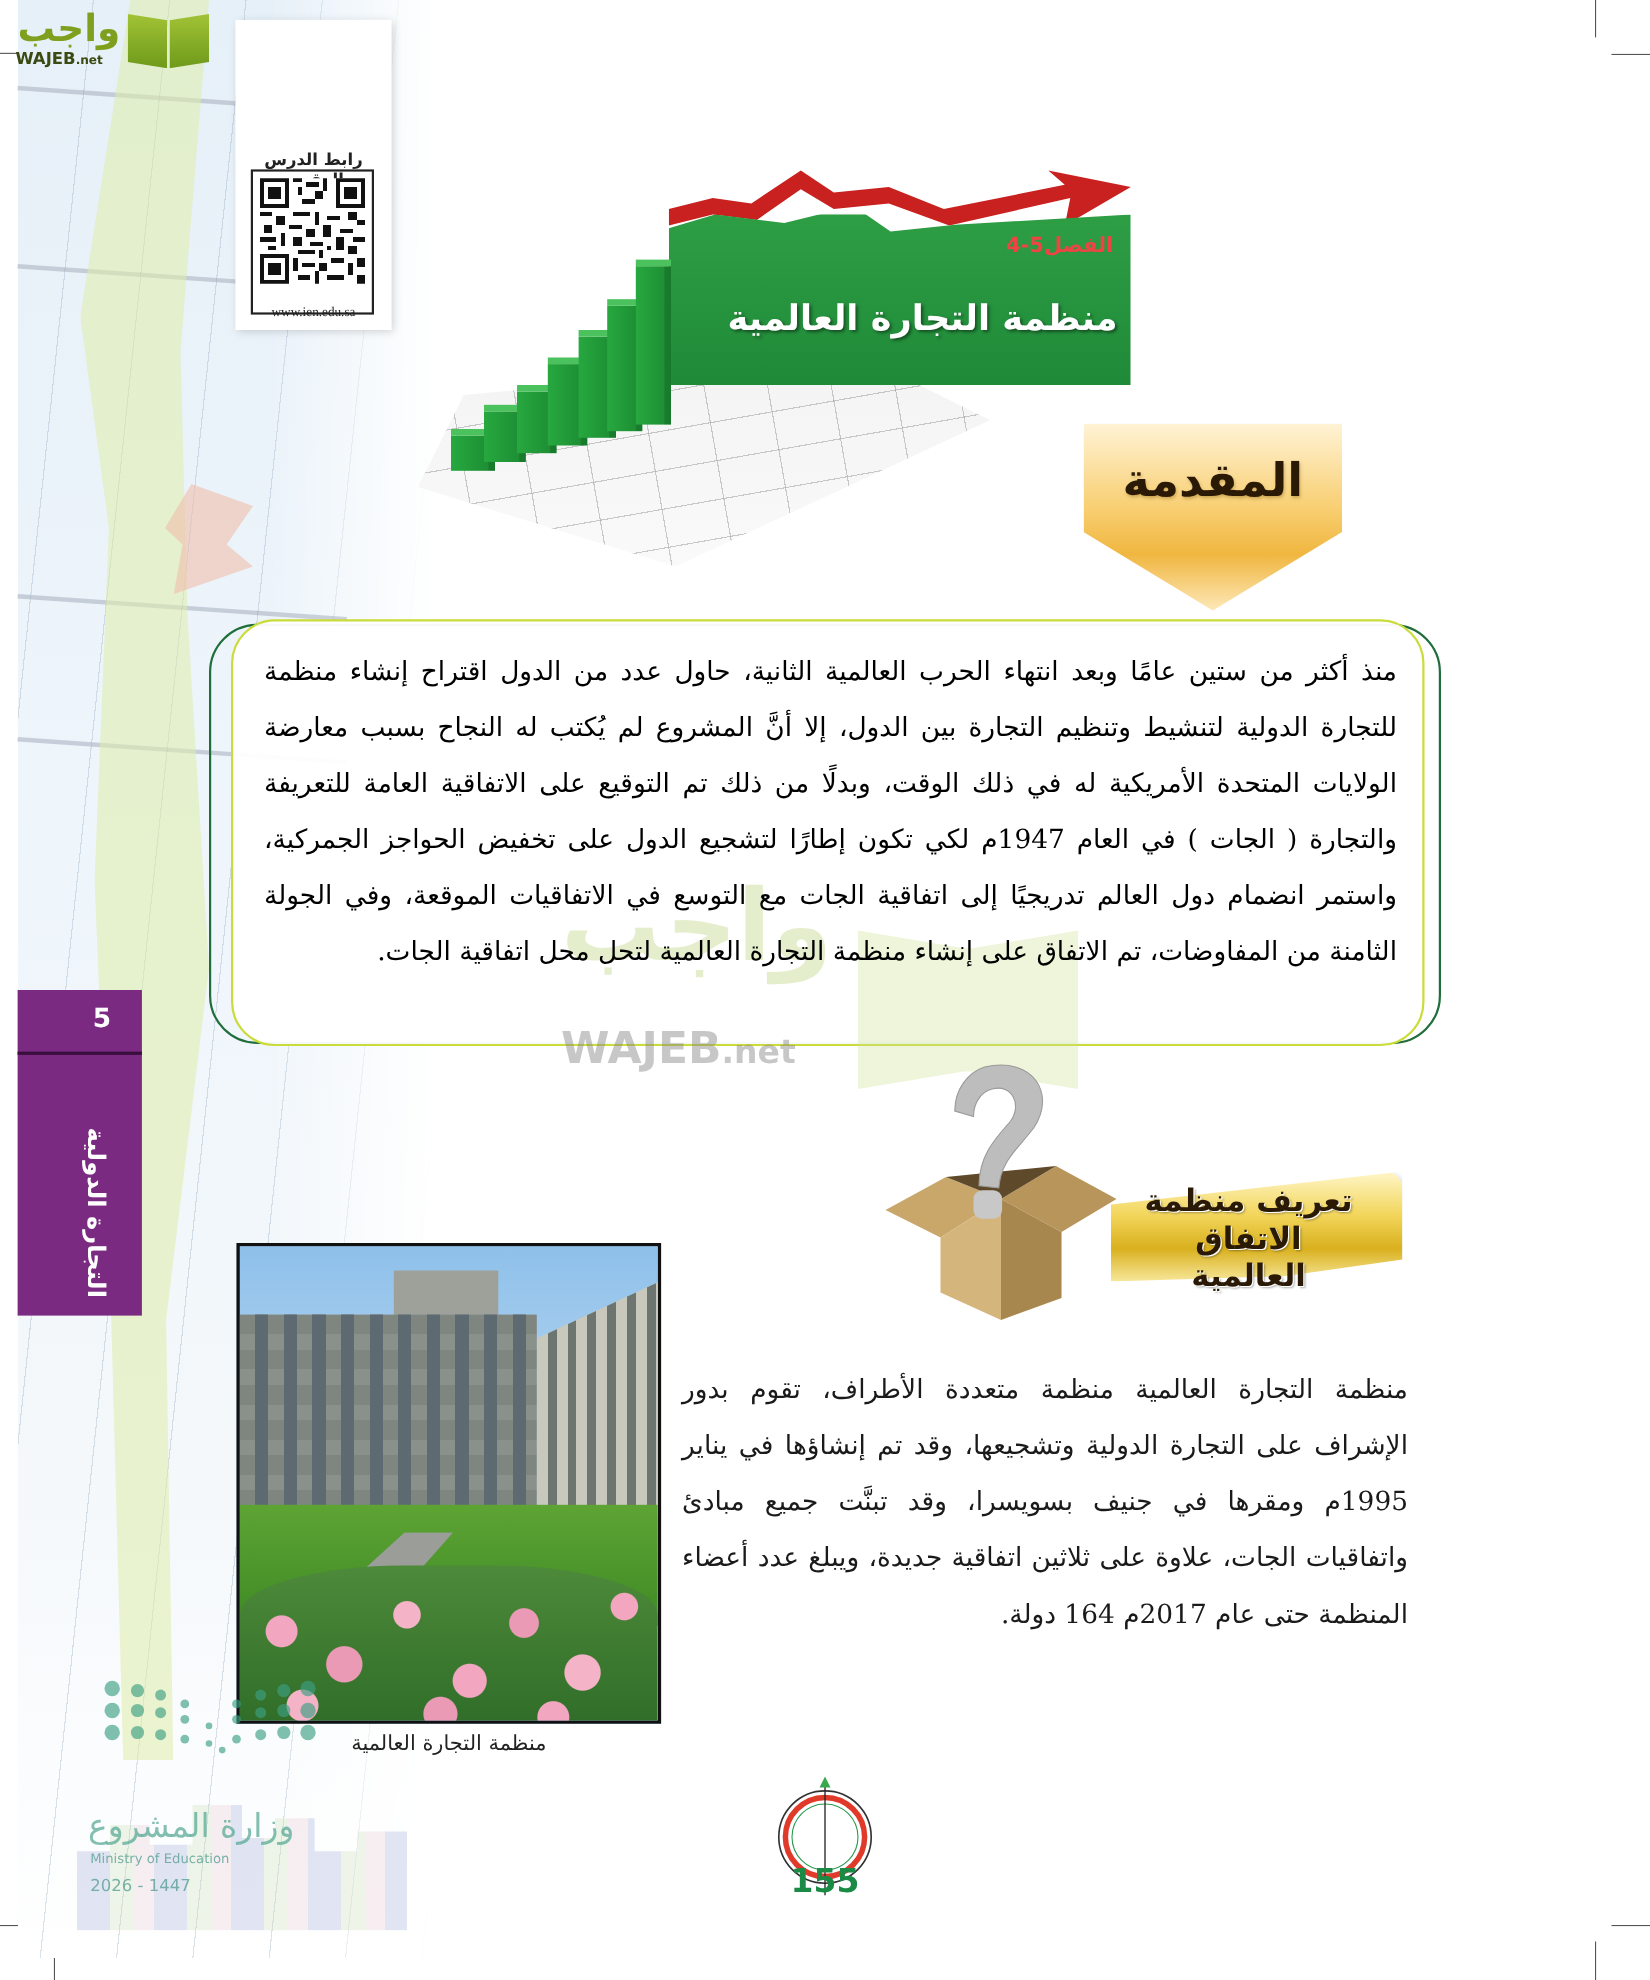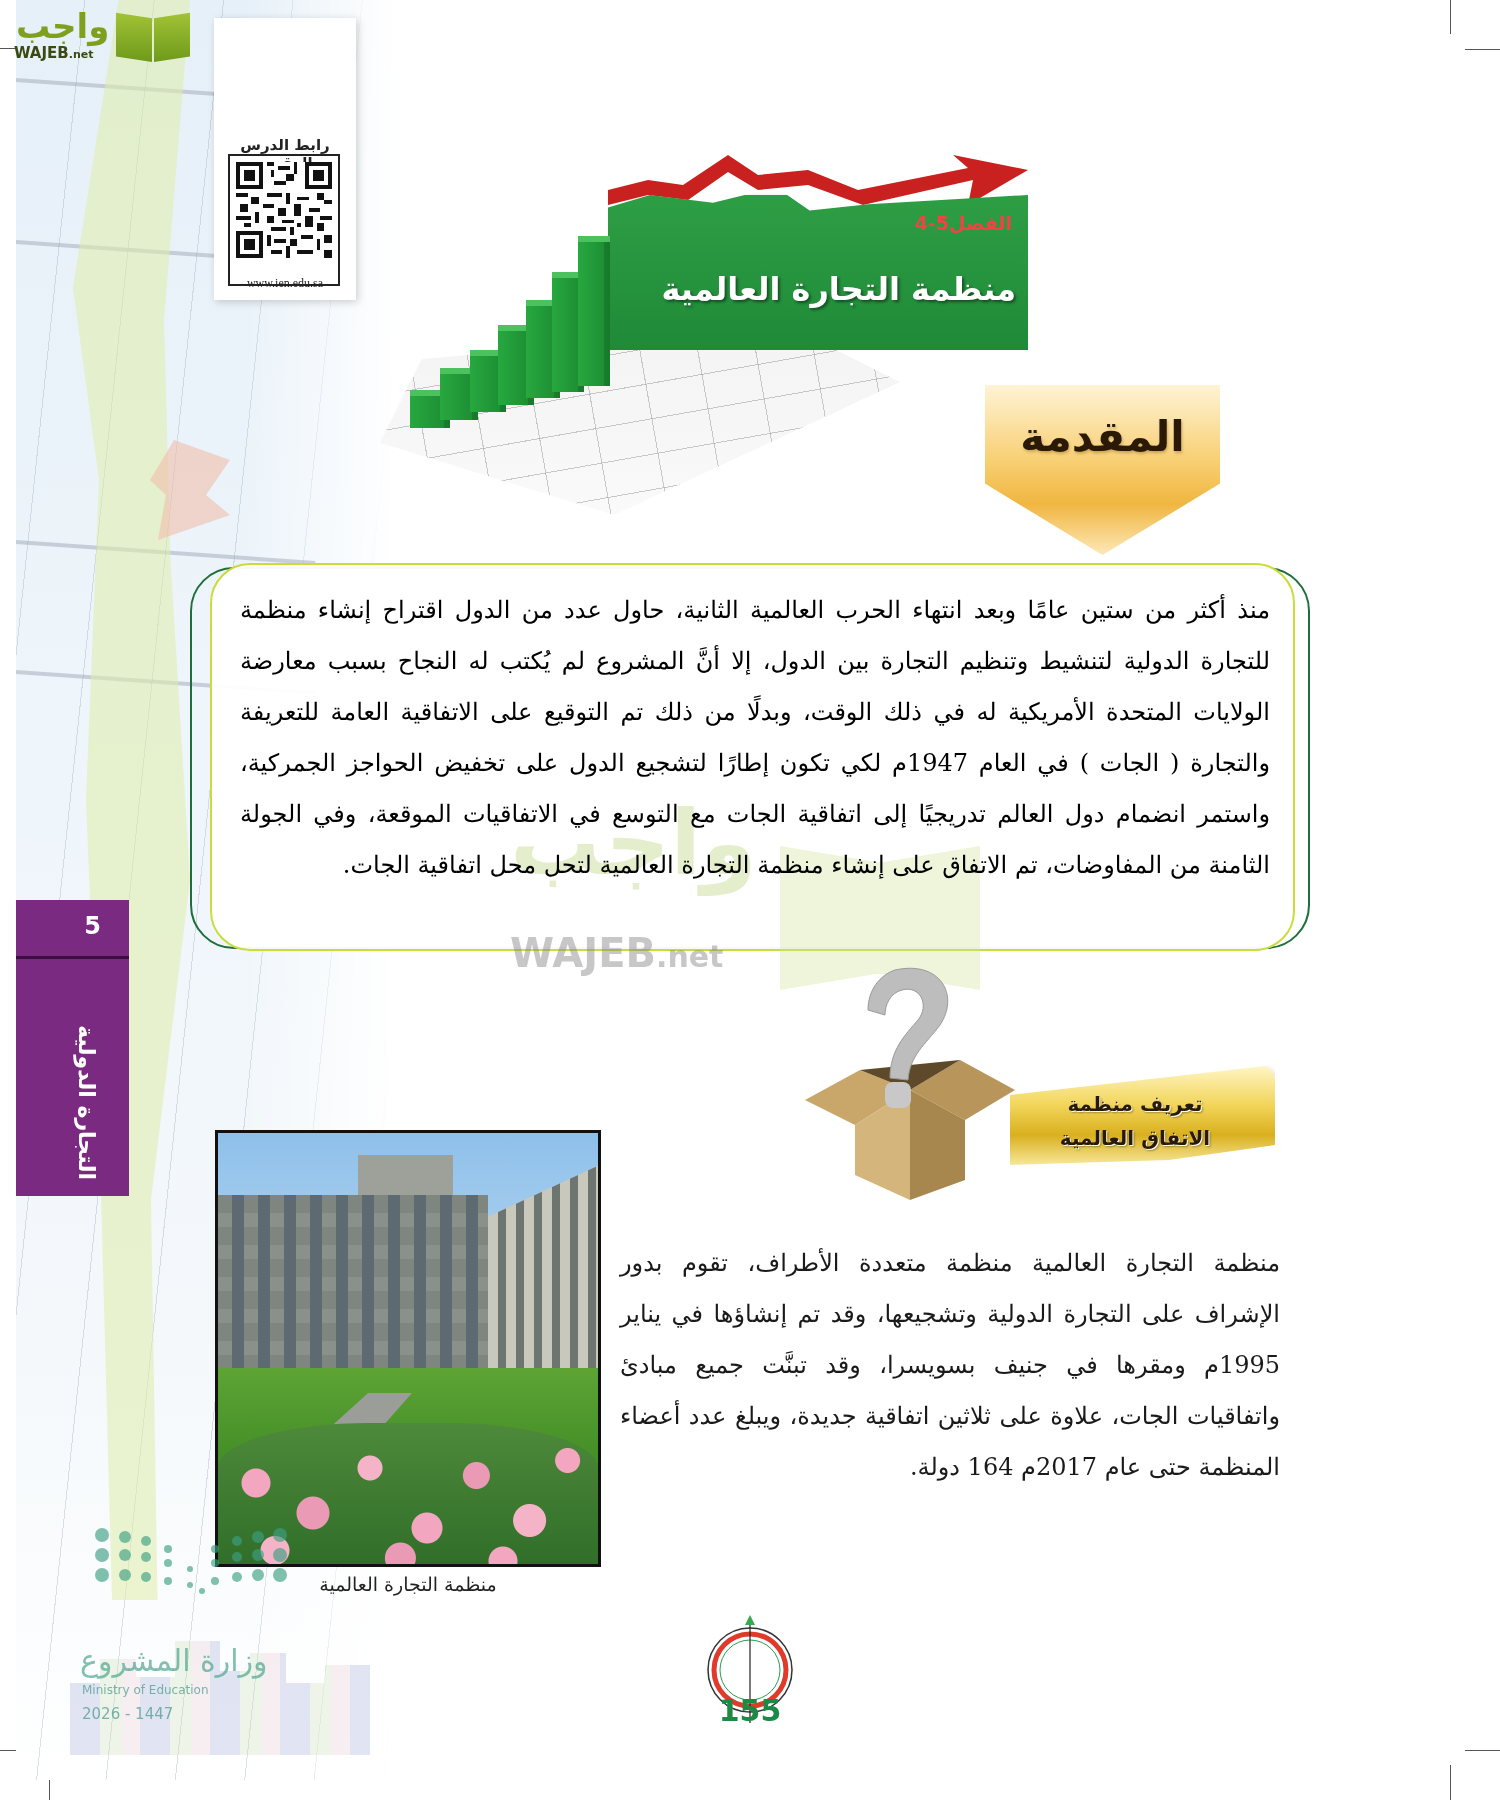--- a/index.html
+++ b/index.html
@@ -105,21 +105,21 @@
 
   
   .box-icon { position: absolute; left: 790px; top: 960px; width: 230px; height: 250px; }
   .def-ribbon {
     position: absolute; left: 1010px; top: 1065px; width: 265px; height: 100px;
     background: linear-gradient(180deg, #fff6c8 0%, #f2d55a 40%, #d9b01e 70%, #f7e79a 100%);
     border-radius: 0 16px 10px 0;
     clip-path: polygon(0 30%, 100% 0, 100% 80%, 60% 95%, 0 100%);
     box-shadow: 2px 3px 6px rgba(0,0,0,0.2);
   }
-  .def-title { position: absolute; left: 1035px; top: 1075px; width: 200px; text-align: center; direction: rtl; font-family: "DejaVu Sans", sans-serif; font-weight: bold; font-size: 20px; line-height: 34px; color: #2a1a05; text-shadow: 1px 1px 0 #fff, 2px 2px 2px rgba(0,0,0,0.3); margin-top: 12px; }
+  .def-title { position: absolute; left: 1035px; top: 1075px; width: 200px; text-align: center; direction: rtl; font-family: "DejaVu Sans", sans-serif; font-weight: bold; font-size: 28px; line-height: 34px; color: #2a1a05; text-shadow: 1px 1px 0 #fff, 2px 2px 2px rgba(0,0,0,0.3); }
 
   
   .def-text { position: absolute; left: 620px; top: 1238px; width: 660px; direction: rtl; text-align: justify; text-align-last: right; font-family: "DejaVu Serif", serif; font-size: 24px; line-height: 51px; color: #1a1a1a; }
 
   
   .photo { position: absolute; left: 215px; top: 1130px; width: 386px; height: 437px; border: 3px solid #111; overflow: hidden; background: #9bc7ea; }
   .photo .sky { position: absolute; left: 0; top: 0; width: 100%; height: 100%; background: linear-gradient(180deg, #8ec0ea, #b7d6f0 40%); }
   .photo .tower { position: absolute; left: 140px; top: 22px; width: 95px; height: 60px; background: #9ea19a; }
   .photo .bldg { position: absolute; left: 0; top: 62px; width: 270px; height: 180px; background:
       repeating-linear-gradient(90deg, transparent 0 14px, #5e6a72 14px 26px),

